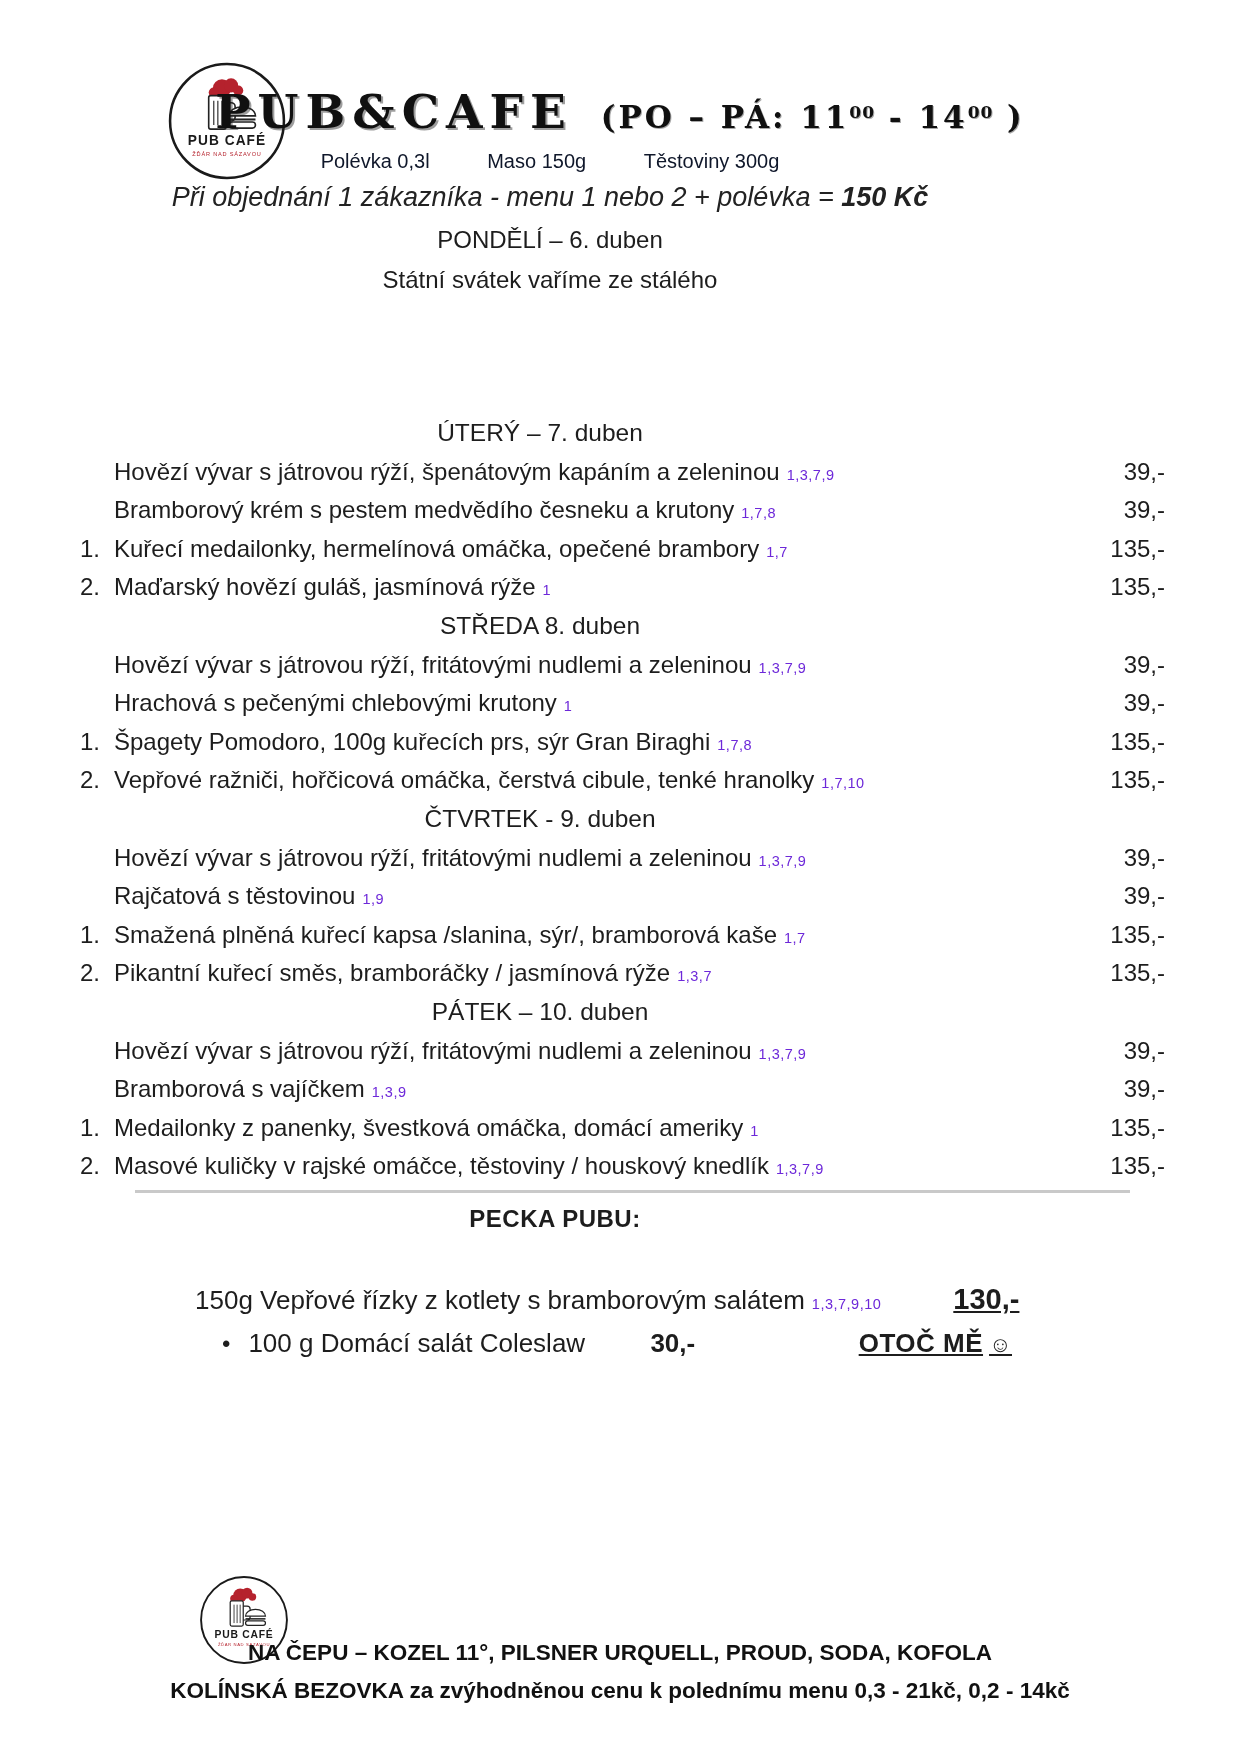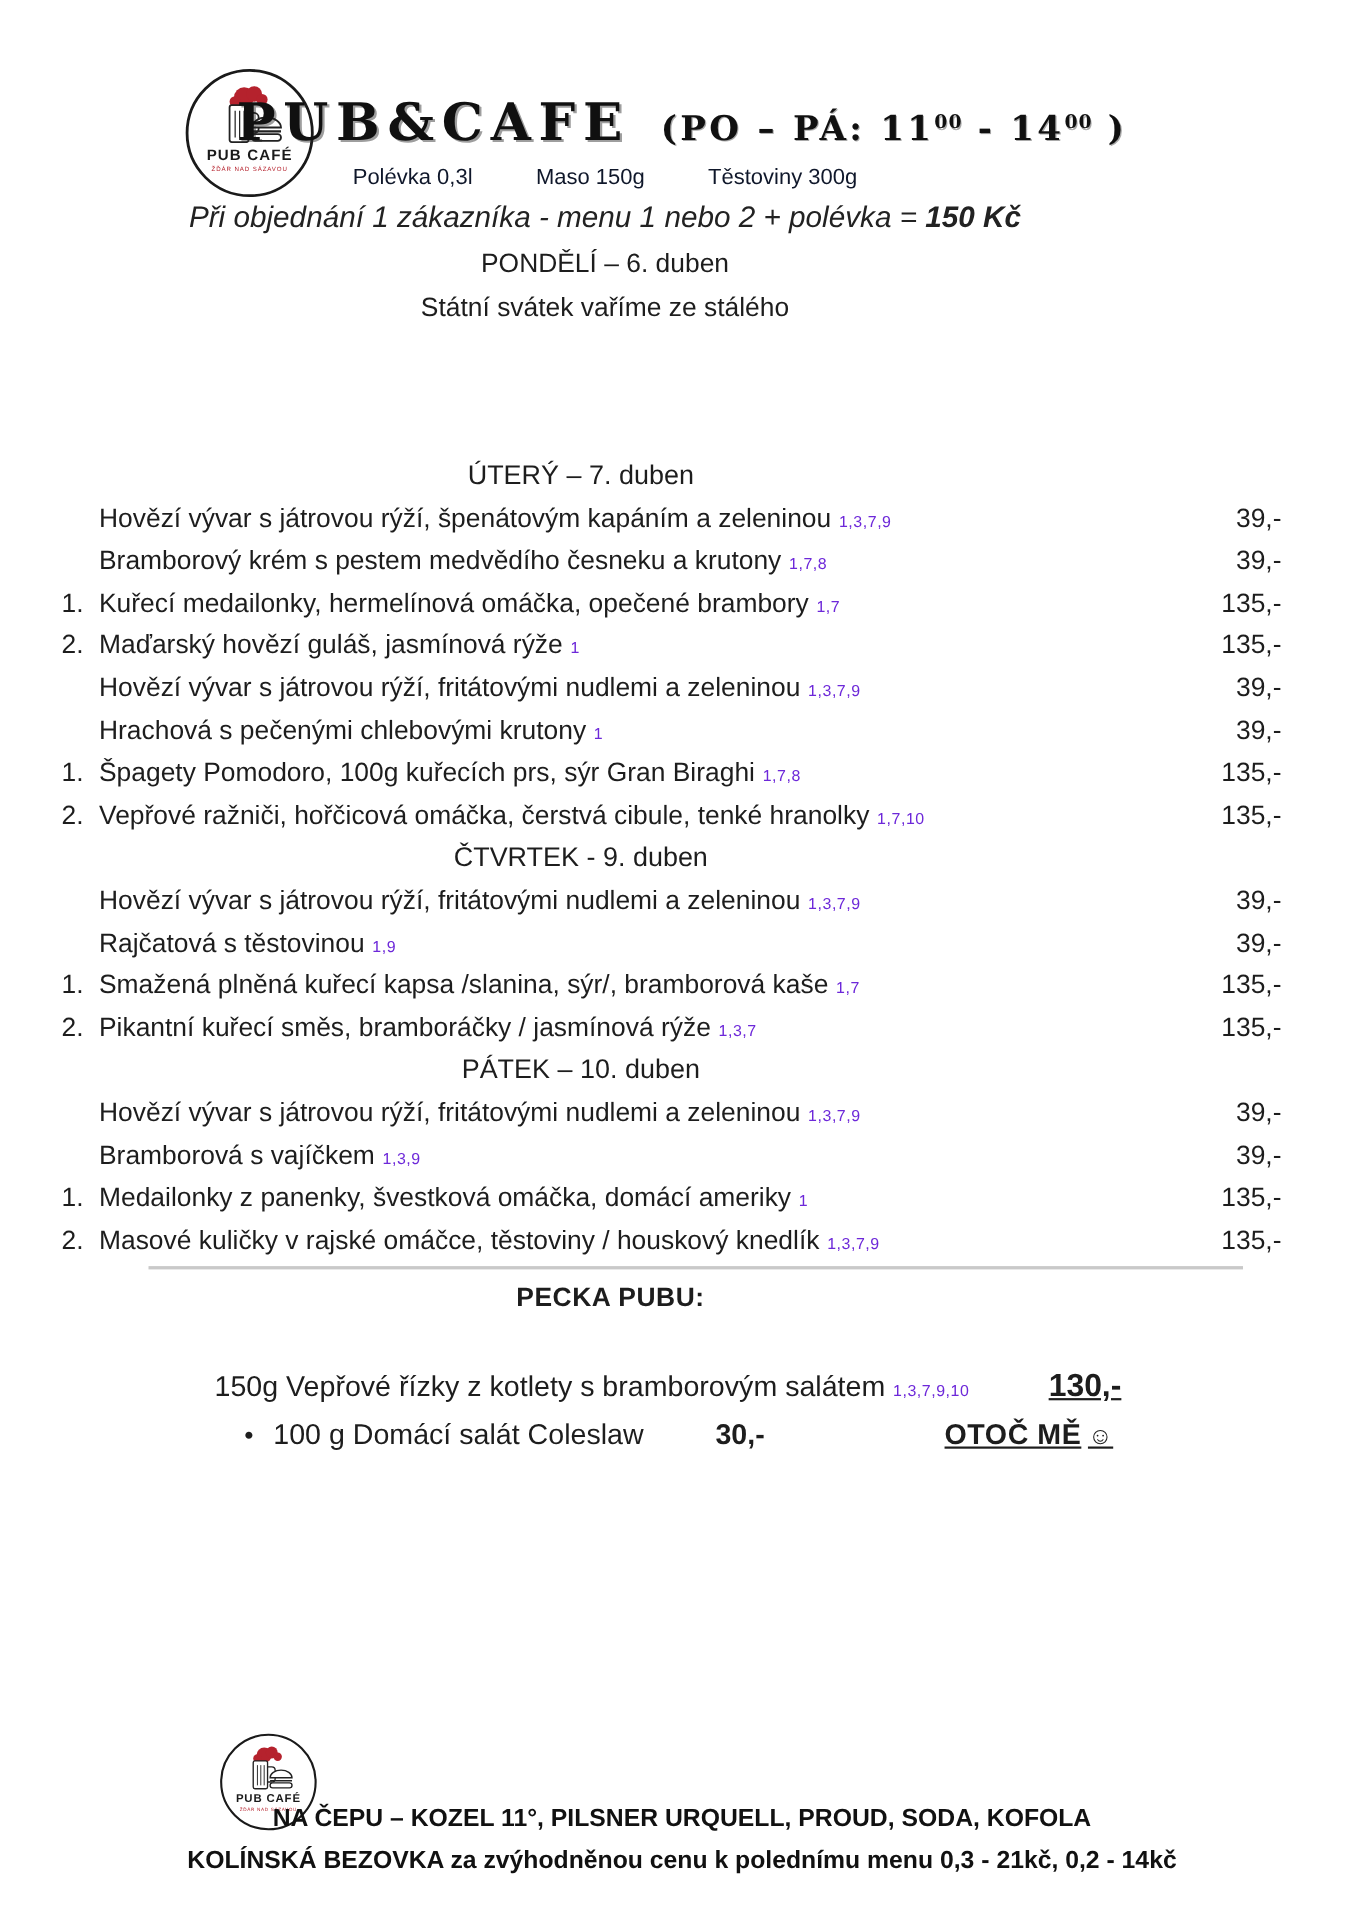--- a/index.html
+++ b/index.html
@@ -21,21 +21,21 @@
   }
   .hours .sup{font-size:.55em;vertical-align:.6em;letter-spacing:1px;}
   .intro{padding-top:150px;margin-left:95px;width:910px;text-align:center;}
   .portions{height:32px;font-size:20px;color:#0f172a;}
   .portions span{margin:0 26px;}
   .offer{height:44px;font-size:27px;font-style:italic;color:#222;}
   .offer b{font-weight:700;}
   .monday{height:40px;font-size:24px;}
   .monday-note{height:40px;font-size:24px;}
   
-  .menu{margin:108px 75px 0 56px;}
+  .menu{margin:108px 75px 0 80px;}
   .day-head{height:38.6px;line-height:38.6px;text-align:center;padding-right:165px;font-size:24.5px;}
   .row{display:flex;align-items:baseline;height:38.6px;line-height:38.6px;}
   .num{width:34px;font-size:24px;flex:none;}
   .name{flex:1;font-size:24px;white-space:nowrap;overflow:hidden;}
   .alg{font-size:14.5px;color:#6d28d9;margin-left:7px;letter-spacing:.5px;}
   .price{width:100px;flex:none;text-align:right;font-size:24px;}
   
   .divider{height:3px;background:#c9c9c9;margin:4px 110px 0 135px;}
   .special-head{margin-top:12px;margin-left:95px;width:920px;text-align:center;
     font-size:24px;font-weight:700;letter-spacing:.5px;height:32px;}
@@ -115,20 +115,21 @@
       <span class="num">1.</span>
       <span class="name"><span>Kuřecí medailonky, hermelínová omáčka, opečené brambory</span><span class="alg">1,7</span></span>
       <span class="price">135,-</span>
     </div>
     <div class="row">
       <span class="num">2.</span>
       <span class="name"><span>Maďarský hovězí guláš, jasmínová rýže</span><span class="alg">1</span></span>
       <span class="price">135,-</span>
     </div>
 
+    <div class="day-head">STŘEDA 8. duben</div>
     <div class="row">
       <span class="num"></span>
       <span class="name"><span>Hovězí vývar s játrovou rýží, fritátovými nudlemi a zeleninou</span><span class="alg">1,3,7,9</span></span>
       <span class="price">39,-</span>
     </div>
     <div class="row">
       <span class="num"></span>
       <span class="name"><span>Hrachová s pečenými chlebovými krutony</span><span class="alg">1</span></span>
       <span class="price">39,-</span>
     </div>

